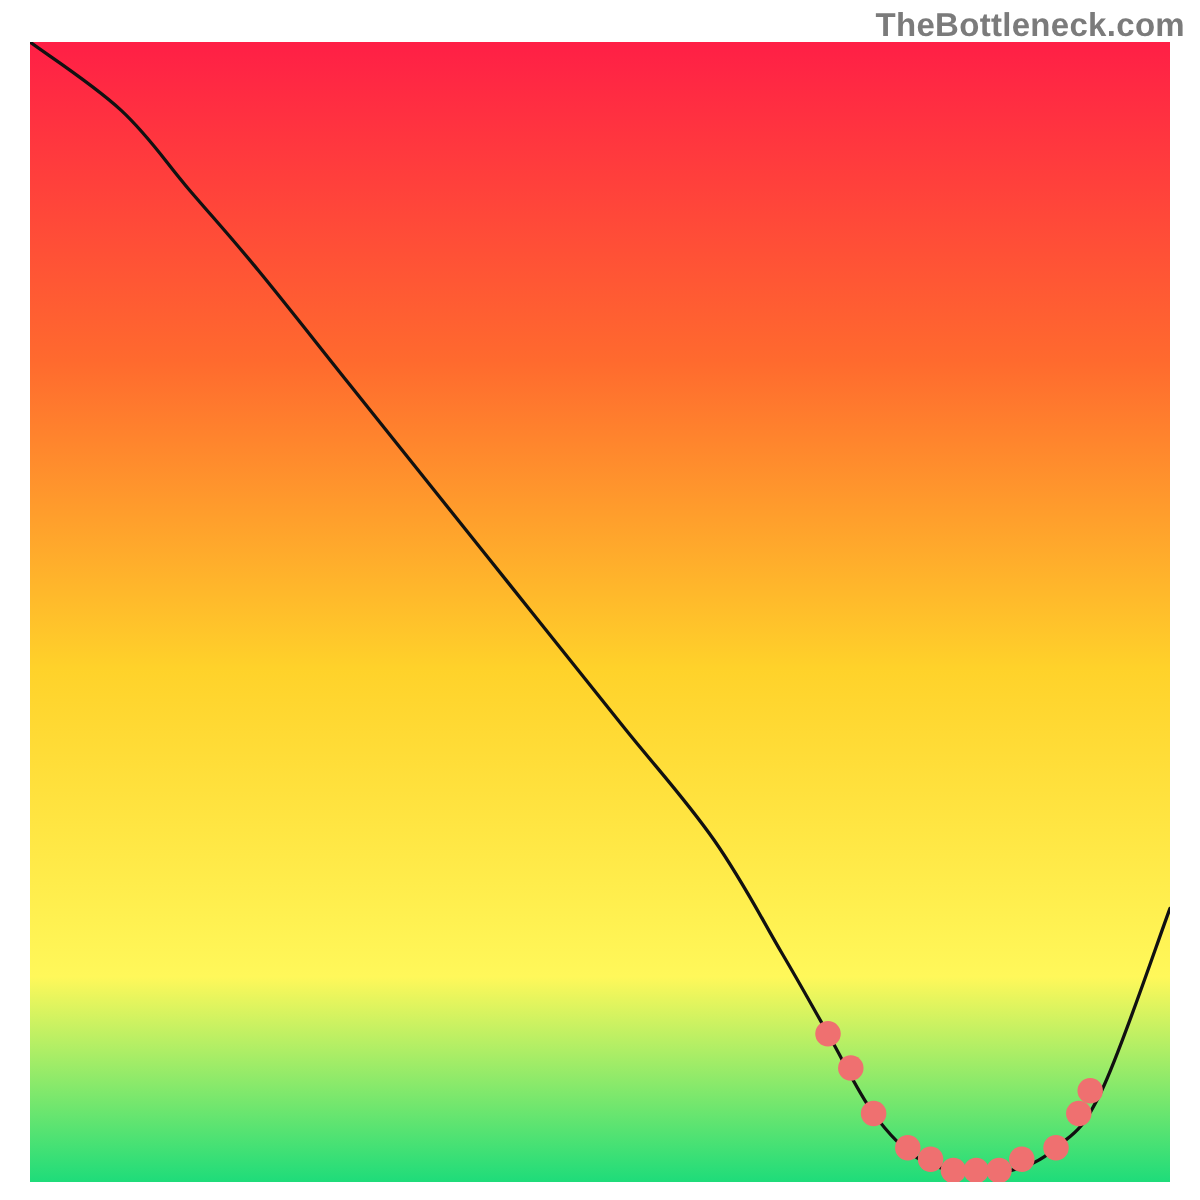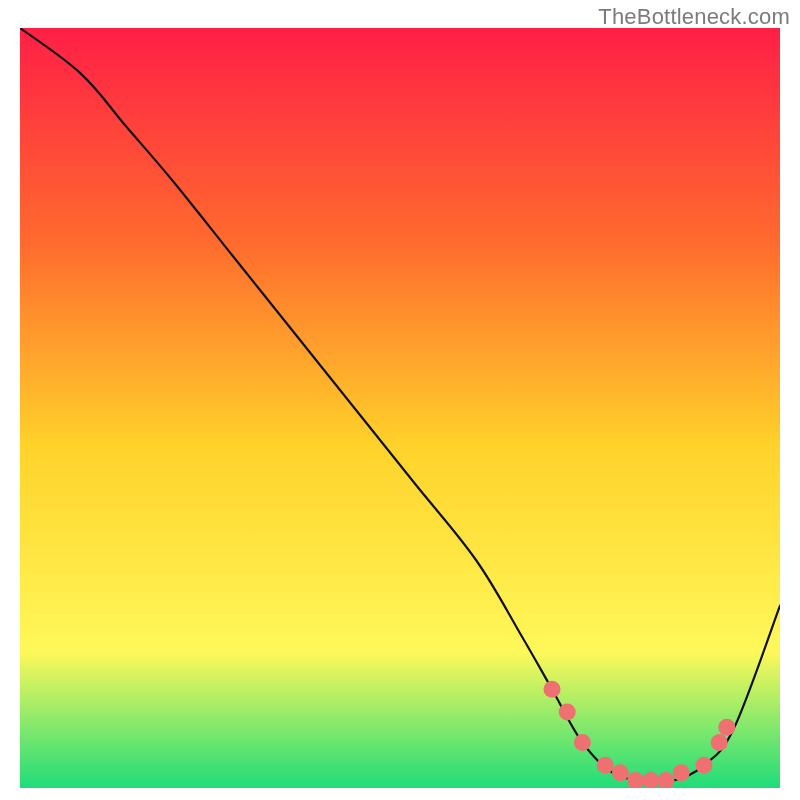--- a/index.html
+++ b/index.html
@@ -14,21 +14,21 @@
   .stage {
     position: relative;
     width: 800px;
     height: 800px;
   }
   .watermark {
     position: absolute;
     top: 4px;
     right: 10px;
     font-size: 22px;
-    font-weight: 400;
+    font-weight: 700;
     color: #7b7b7b;
     letter-spacing: 0.2px;
     z-index: 10;
     user-select: none;
   }
   .plot-wrap {
     position: absolute;
     left: 20px;
     top: 28px;
     width: 760px;

